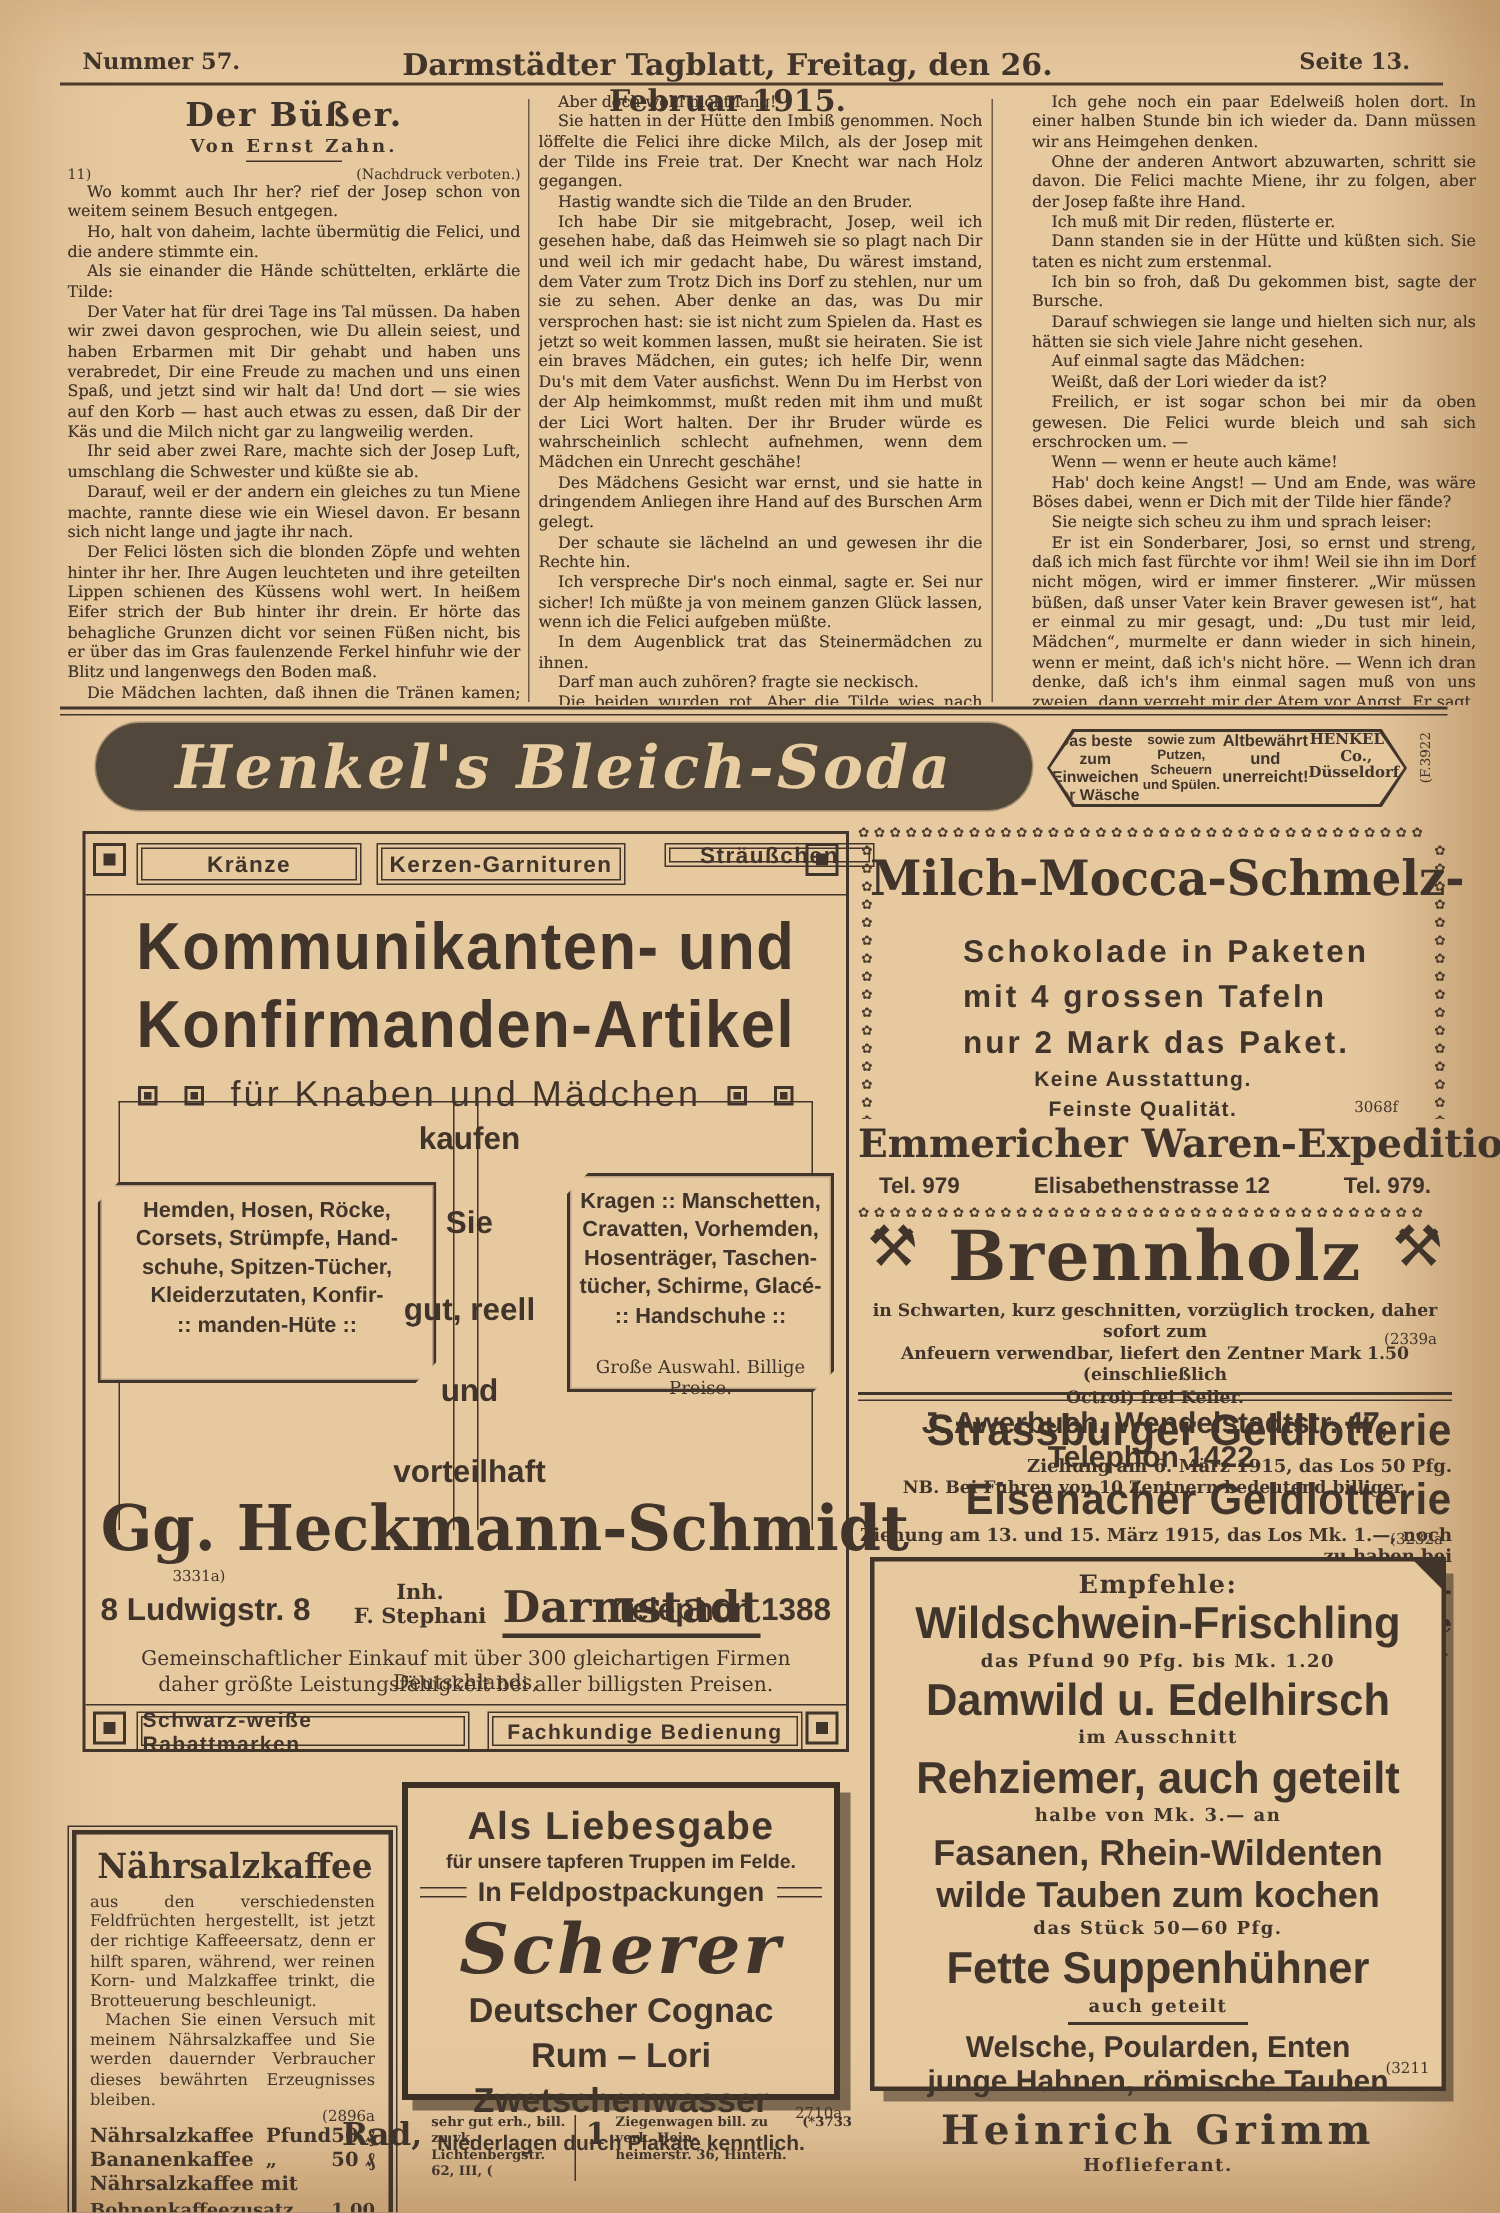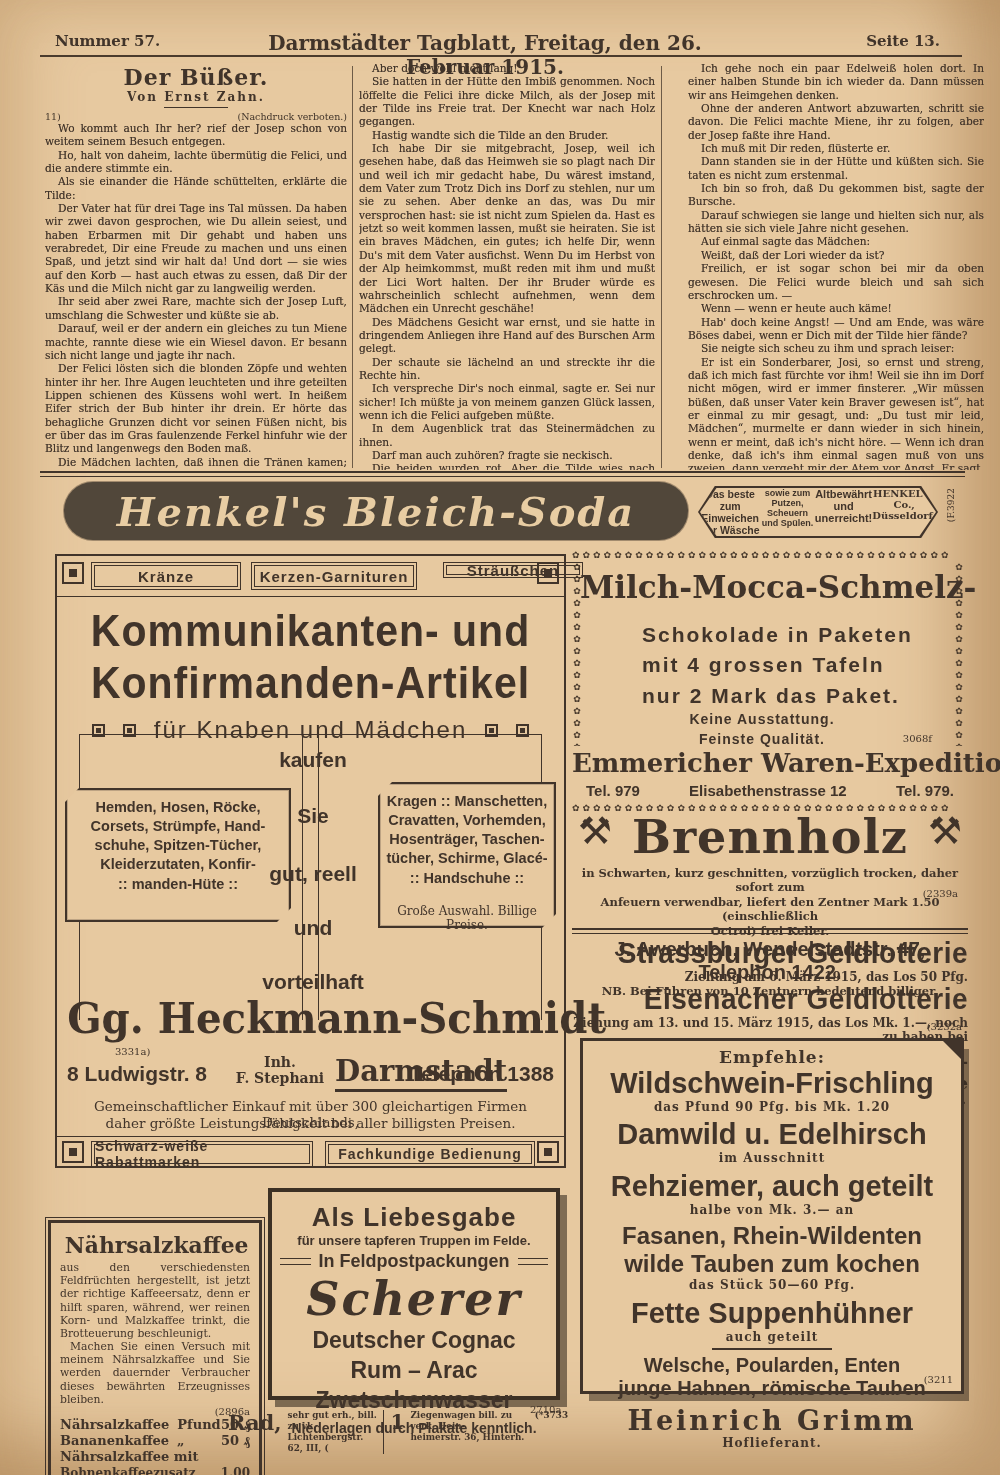--- a/index.html
+++ b/index.html
@@ -155,21 +155,21 @@
       </div>
   </div>
   <div class="abs vrule" style="left:352px; top:66px; height:402px;"></div>
   <div class="abs col" style="left:359px; top:62px; width:296px; height:408px;">
     <div class="body">
         <p class="para">Aber doch wohl nicht lang!</p>
         <p class="para">Sie hatten in der Hütte den Imbiß genommen. Noch löffelte die Felici ihre dicke Milch, als der Josep mit der Tilde ins Freie trat. Der Knecht war nach Holz gegangen.</p>
         <p class="para">Hastig wandte sich die Tilde an den Bruder.</p>
         <p class="para">Ich habe Dir sie mitgebracht, Josep, weil ich gesehen habe, daß das Heimweh sie so plagt nach Dir und weil ich mir gedacht habe, Du wärest imstand, dem Vater zum Trotz Dich ins Dorf zu stehlen, nur um sie zu sehen. Aber denke an das, was Du mir versprochen hast: sie ist nicht zum Spielen da. Hast es jetzt so weit kommen lassen, mußt sie heiraten. Sie ist ein braves Mädchen, ein gutes; ich helfe Dir, wenn Du's mit dem Vater ausfichst. Wenn Du im Herbst von der Alp heimkommst, mußt reden mit ihm und mußt der Lici Wort halten. Der ihr Bruder würde es wahrscheinlich schlecht aufnehmen, wenn dem Mädchen ein Unrecht geschähe!</p>
         <p class="para">Des Mädchens Gesicht war ernst, und sie hatte in dringendem Anliegen ihre Hand auf des Burschen Arm gelegt.</p>
-        <p class="para">Der schaute sie lächelnd an und streckte ihr die Rechte hin.</p>
+        <p class="para">Der schaute sie lächelnd an und gewesen ihr die Rechte hin.</p>
         <p class="para">Ich verspreche Dir's noch einmal, sagte er. Sei nur sicher! Ich müßte ja von meinem ganzen Glück lassen, wenn ich die Felici aufgeben müßte.</p>
         <p class="para">In dem Augenblick trat das Steinermädchen zu ihnen.</p>
         <p class="para">Darf man auch zuhören? fragte sie neckisch.</p>
         <p class="para">Die beiden wurden rot. Aber die Tilde wies nach einer nahen Halde.</p>
       </div>
   </div>
   <div class="abs vrule" style="left:661px; top:66px; height:402px;"></div>
   <div class="abs col" style="left:688px; top:62px; width:296px; height:408px;">
     <div class="body">
         <p class="para">Ich gehe noch ein paar Edelweiß holen dort. In einer halben Stunde bin ich wieder da. Dann müssen wir ans Heimgehen denken.</p>
@@ -387,21 +387,21 @@
   </div>
 
   <div class="abs sbox" style="left:268px; top:1188px; width:292px; height:212px;">
     <div class="s-h1">Als Liebesgabe</div>
     <div class="s-h2">für unsere tapferen Truppen im Felde.</div>
     <div class="s-h3" style="margin-top:3px;">
         <span>In Feldpostpackungen</span>
       </div>
     <div class="s-brand">Scherer</div>
     <div class="s-p">Deutscher Cognac</div>
-    <div class="s-p">Rum – Arac</div>
+    <div class="s-p">Rum – Lori</div>
     <div class="s-p">Zwetschenwasser</div>
     <div class="s-note" style="margin-top:4px;">Niederlagen durch Plakate kenntlich.</div>
   </div>
   <div class="abs code" style="left:530px; top:1404px;">2710a</div>
 
   <div class="abs cls" style="left:228px; top:1410px; width:340px;">
     <span class="head">Rad,</span>
     <span class="tiny">
       <div>sehr gut erh., bill. zu vk.</div>
       <div>Lichtenbergstr. 62, III, (</div>

